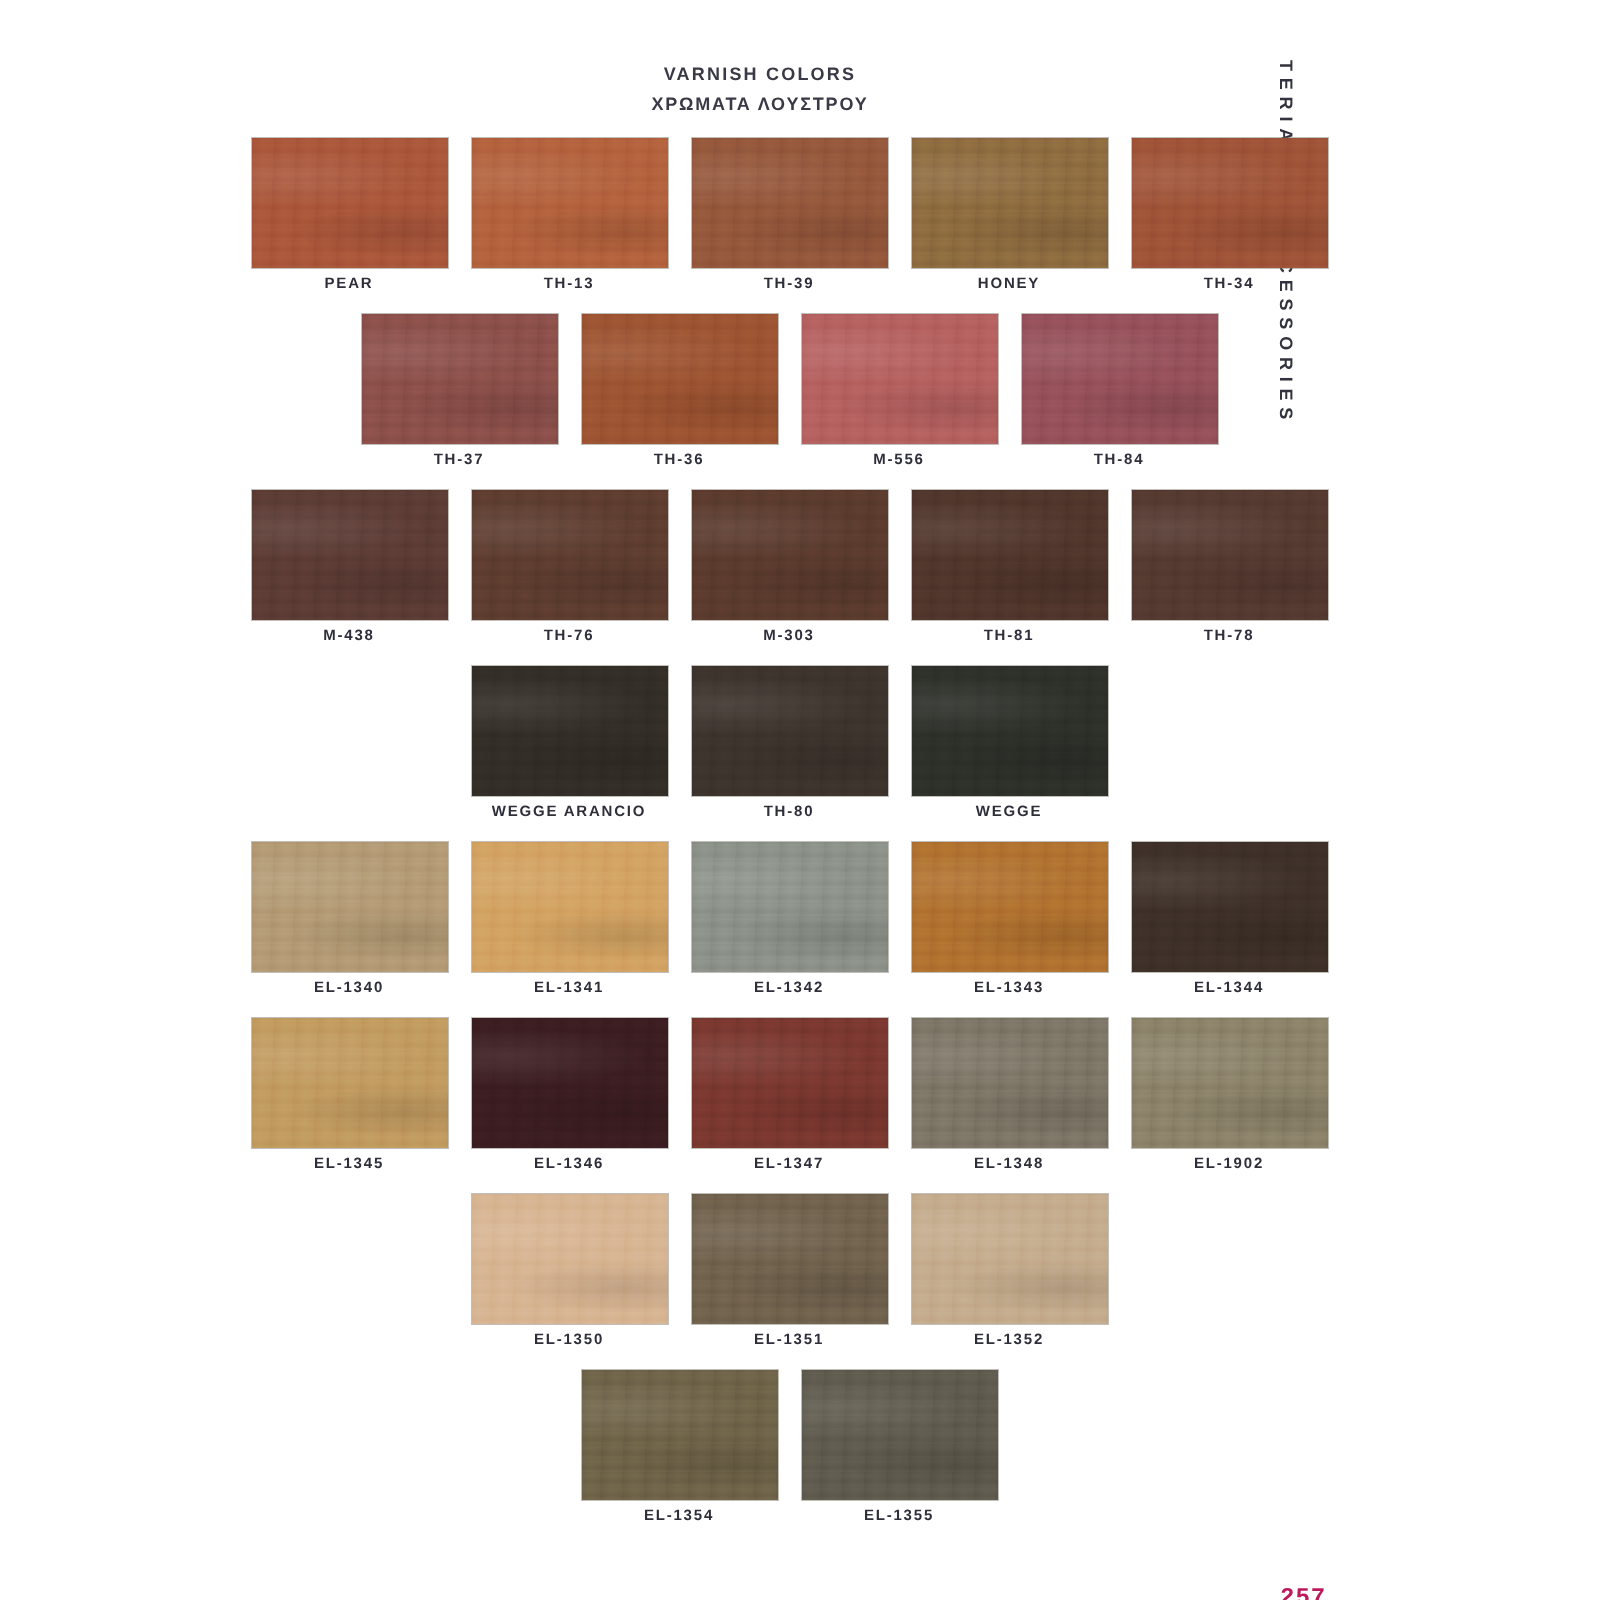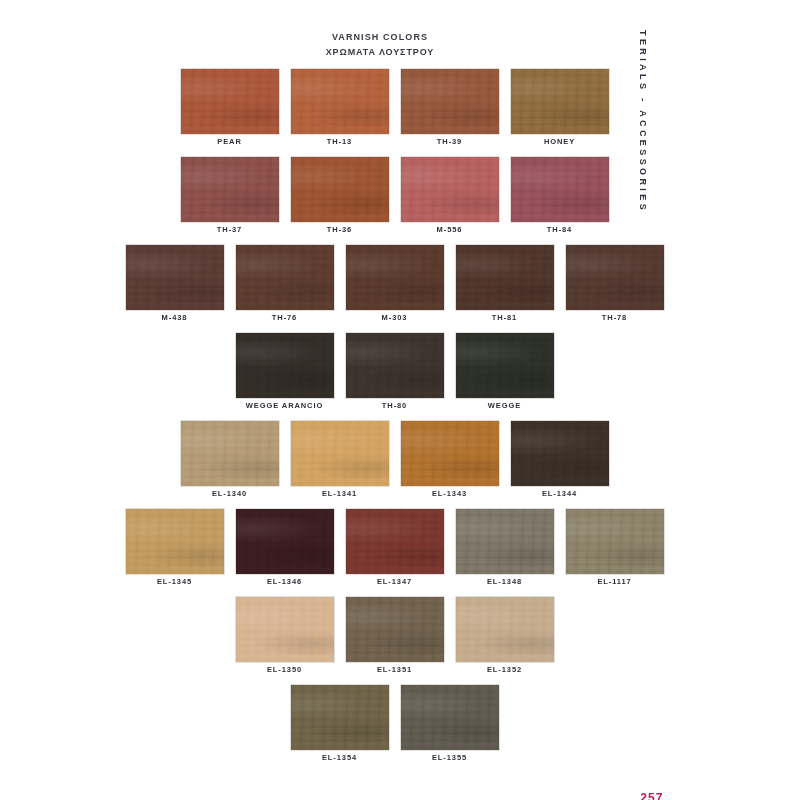--- a/index.html
+++ b/index.html
@@ -194,20 +194,27 @@
           </div>
           <div class="label">TH-39</div>
         </div>
         <div class="cell">
           <div class="swatch" style="background: rgb(141, 107, 63);">
             <div class="grain"></div>
             <div class="grain2"></div>
           </div>
           <div class="label">HONEY</div>
         </div>
+        <div class="cell">
+          <div class="swatch" style="background: rgb(158, 83, 55);">
+            <div class="grain"></div>
+            <div class="grain2"></div>
+          </div>
+          <div class="label">TH-34</div>
+        </div>
       </div>
       <div class="row">
         <div class="cell">
           <div class="swatch" style="background: rgb(139, 79, 74);">
             <div class="grain"></div>
             <div class="grain2"></div>
           </div>
           <div class="label">TH-37</div>
         </div>
         <div class="cell">
@@ -301,20 +308,27 @@
           <div class="label">EL-1340</div>
         </div>
         <div class="cell">
           <div class="swatch" style="background: rgb(210, 162, 97);">
             <div class="grain"></div>
             <div class="grain2"></div>
           </div>
           <div class="label">EL-1341</div>
         </div>
         <div class="cell">
+          <div class="swatch" style="background: rgb(139, 145, 136);">
+            <div class="grain"></div>
+            <div class="grain2"></div>
+          </div>
+          <div class="label">EL-1342</div>
+        </div>
+        <div class="cell">
           <div class="swatch" style="background: rgb(176, 113, 47);">
             <div class="grain"></div>
             <div class="grain2"></div>
           </div>
           <div class="label">EL-1343</div>
         </div>
         <div class="cell">
           <div class="swatch" style="background: rgb(61, 48, 40);">
             <div class="grain"></div>
             <div class="grain2"></div>
@@ -349,21 +363,21 @@
             <div class="grain"></div>
             <div class="grain2"></div>
           </div>
           <div class="label">EL-1348</div>
         </div>
         <div class="cell">
           <div class="swatch" style="background: rgb(138, 129, 104);">
             <div class="grain"></div>
             <div class="grain2"></div>
           </div>
-          <div class="label">EL-1117</div>
+          <div class="label">EL-1902</div>
         </div>
       </div>
       <div class="row">
         <div class="cell">
           <div class="swatch" style="background: rgb(215, 180, 145);">
             <div class="grain"></div>
             <div class="grain2"></div>
           </div>
           <div class="label">EL-1350</div>
         </div>

